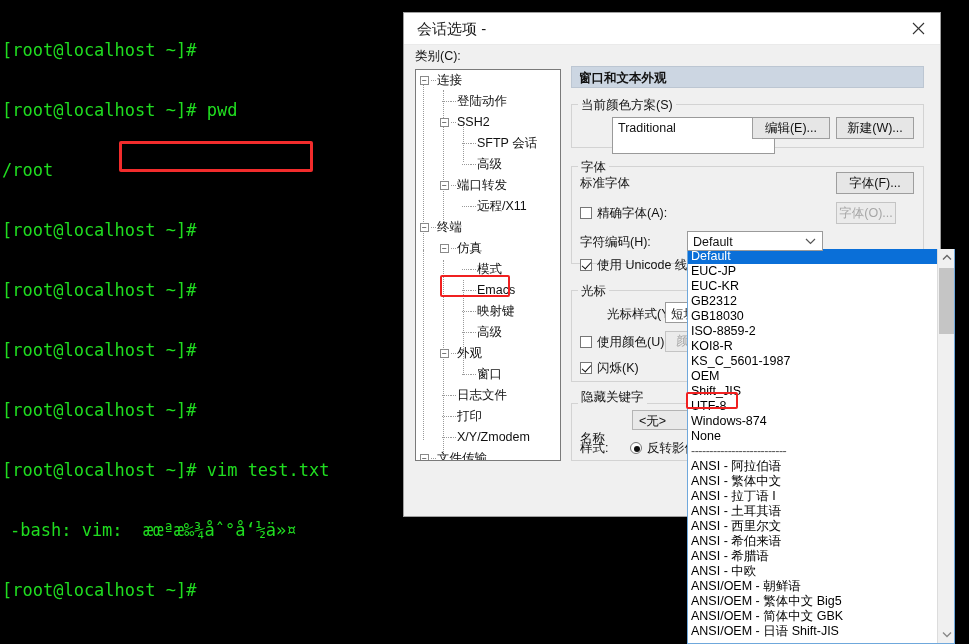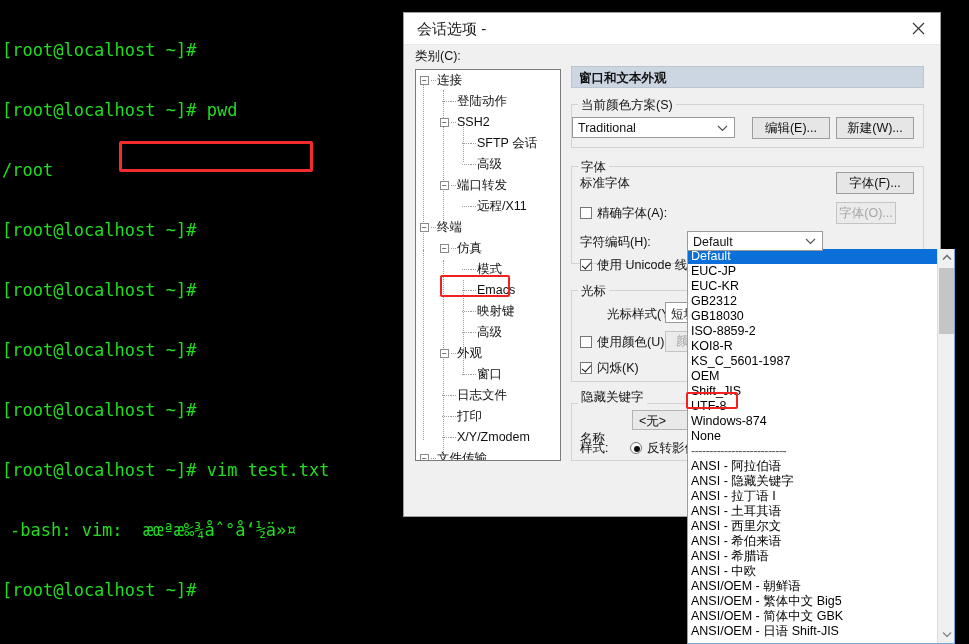--- a/index.html
+++ b/index.html
@@ -325,21 +325,21 @@
   </div>
   <div id="tree-highlight"></div>
 
   <div id="rhead">
     <span>窗口和文本外观</span>
   </div>
 
   <div class="group" style="left:571px; top:104px; width:353px; height:44px;"></div>
   <div class="group-title" style="left:578px; top:97px;">当前颜色方案(S)</div>
 
-  <div class="combo" style="left:572px; top:117px; width:163px; height:21px;">
+  <div class="combo" style="left:612px; top:117px; width:163px; height:37px;">
     <span class="val">Traditional</span>
     <span class="arrow">
       <svg width="11" height="8" viewBox="0 0 11 8">
           <polyline points="1,2 5.5,6.5 10,2" fill="none" stroke="#555" stroke-width="1.2"></polyline>
         </svg>
     </span>
   </div>
   <div class="btn" style="left:752px; top:117px; width:78px; height:22px;">编辑(E)...</div>
   <div class="btn" style="left:836px; top:117px; width:78px; height:22px;">新建(W)...</div>
 
@@ -414,21 +414,21 @@
         <div class="dd-item">ISO-8859-2</div>
         <div class="dd-item">KOI8-R</div>
         <div class="dd-item">KS_C_5601-1987</div>
         <div class="dd-item">OEM</div>
         <div class="dd-item">Shift_JIS</div>
         <div class="dd-item">UTF-8</div>
         <div class="dd-item">Windows-874</div>
         <div class="dd-item">None</div>
         <div class="dd-item dd-sep">--------------------------</div>
         <div class="dd-item">ANSI - 阿拉伯语</div>
-        <div class="dd-item">ANSI - 隐藏关键字</div>
+        <div class="dd-item">ANSI - 繁体中文</div>
         <div class="dd-item">ANSI - 拉丁语 I</div>
         <div class="dd-item">ANSI - 土耳其语</div>
         <div class="dd-item">ANSI - 西里尔文</div>
         <div class="dd-item">ANSI - 希伯来语</div>
         <div class="dd-item">ANSI - 希腊语</div>
         <div class="dd-item">ANSI - 中欧</div>
         <div class="dd-item">ANSI/OEM - 朝鲜语</div>
         <div class="dd-item">ANSI/OEM - 繁体中文 Big5</div>
         <div class="dd-item">ANSI/OEM - 简体中文 GBK</div>
         <div class="dd-item">ANSI/OEM - 日语 Shift-JIS</div>

